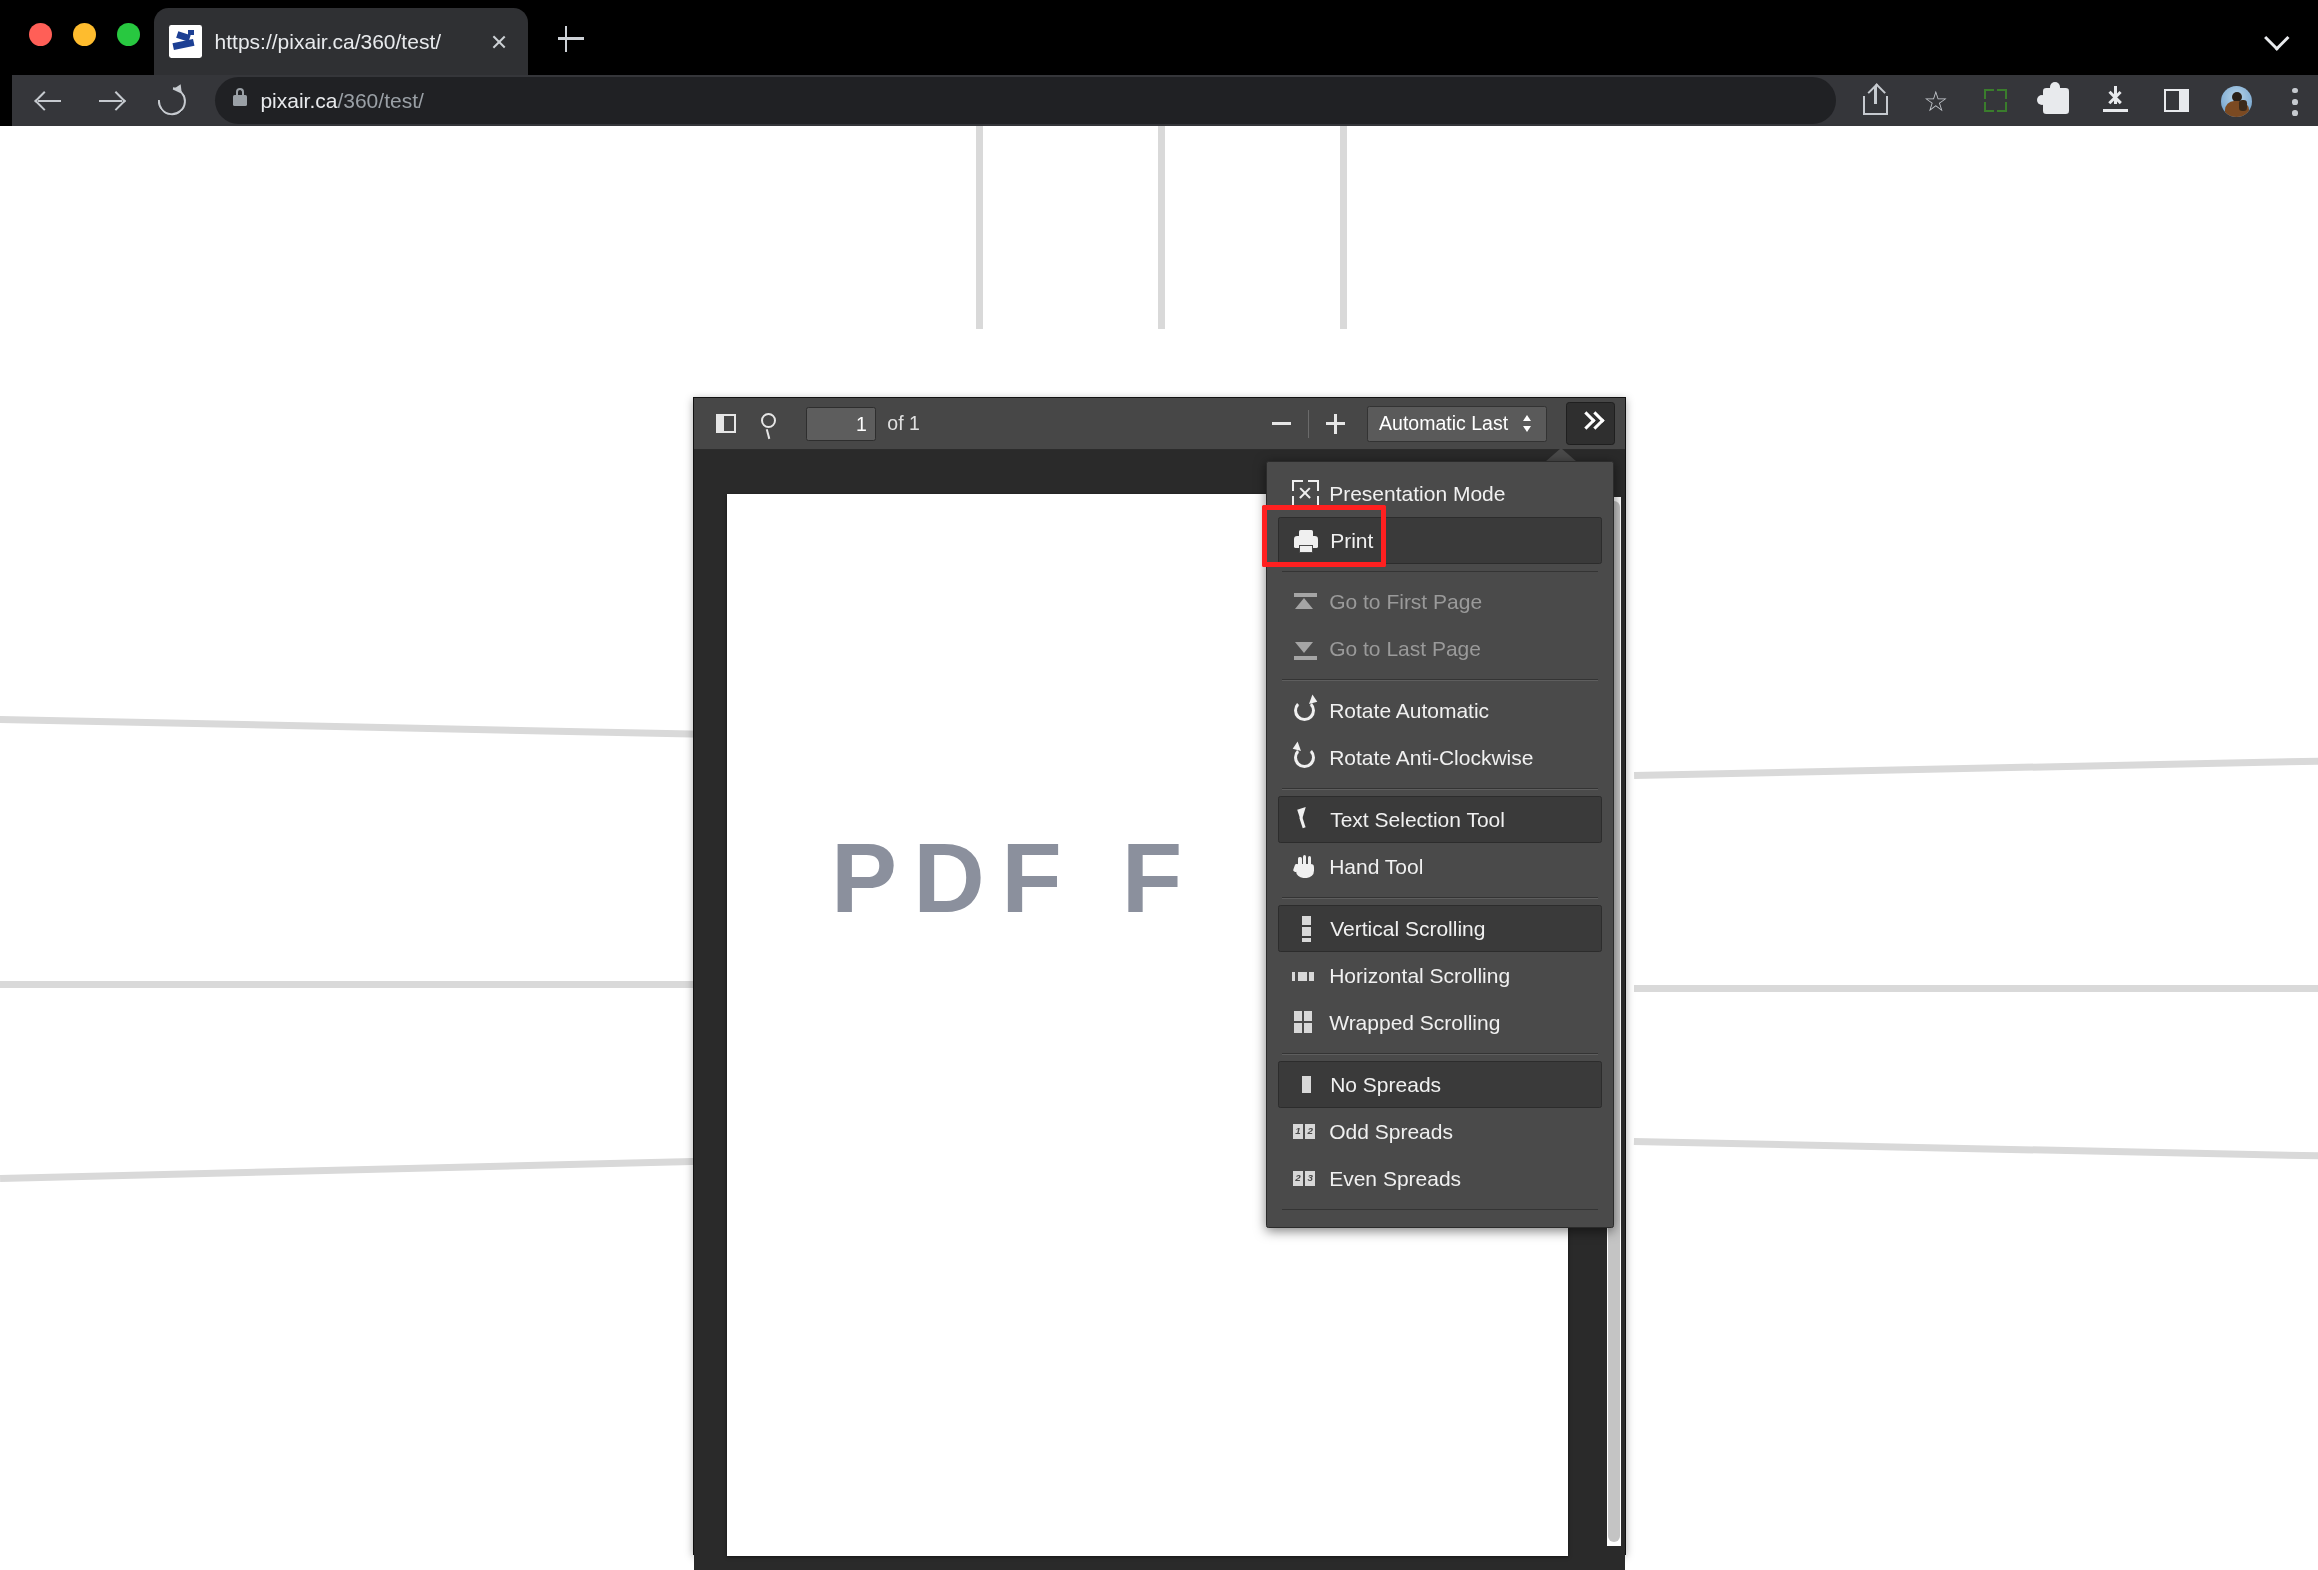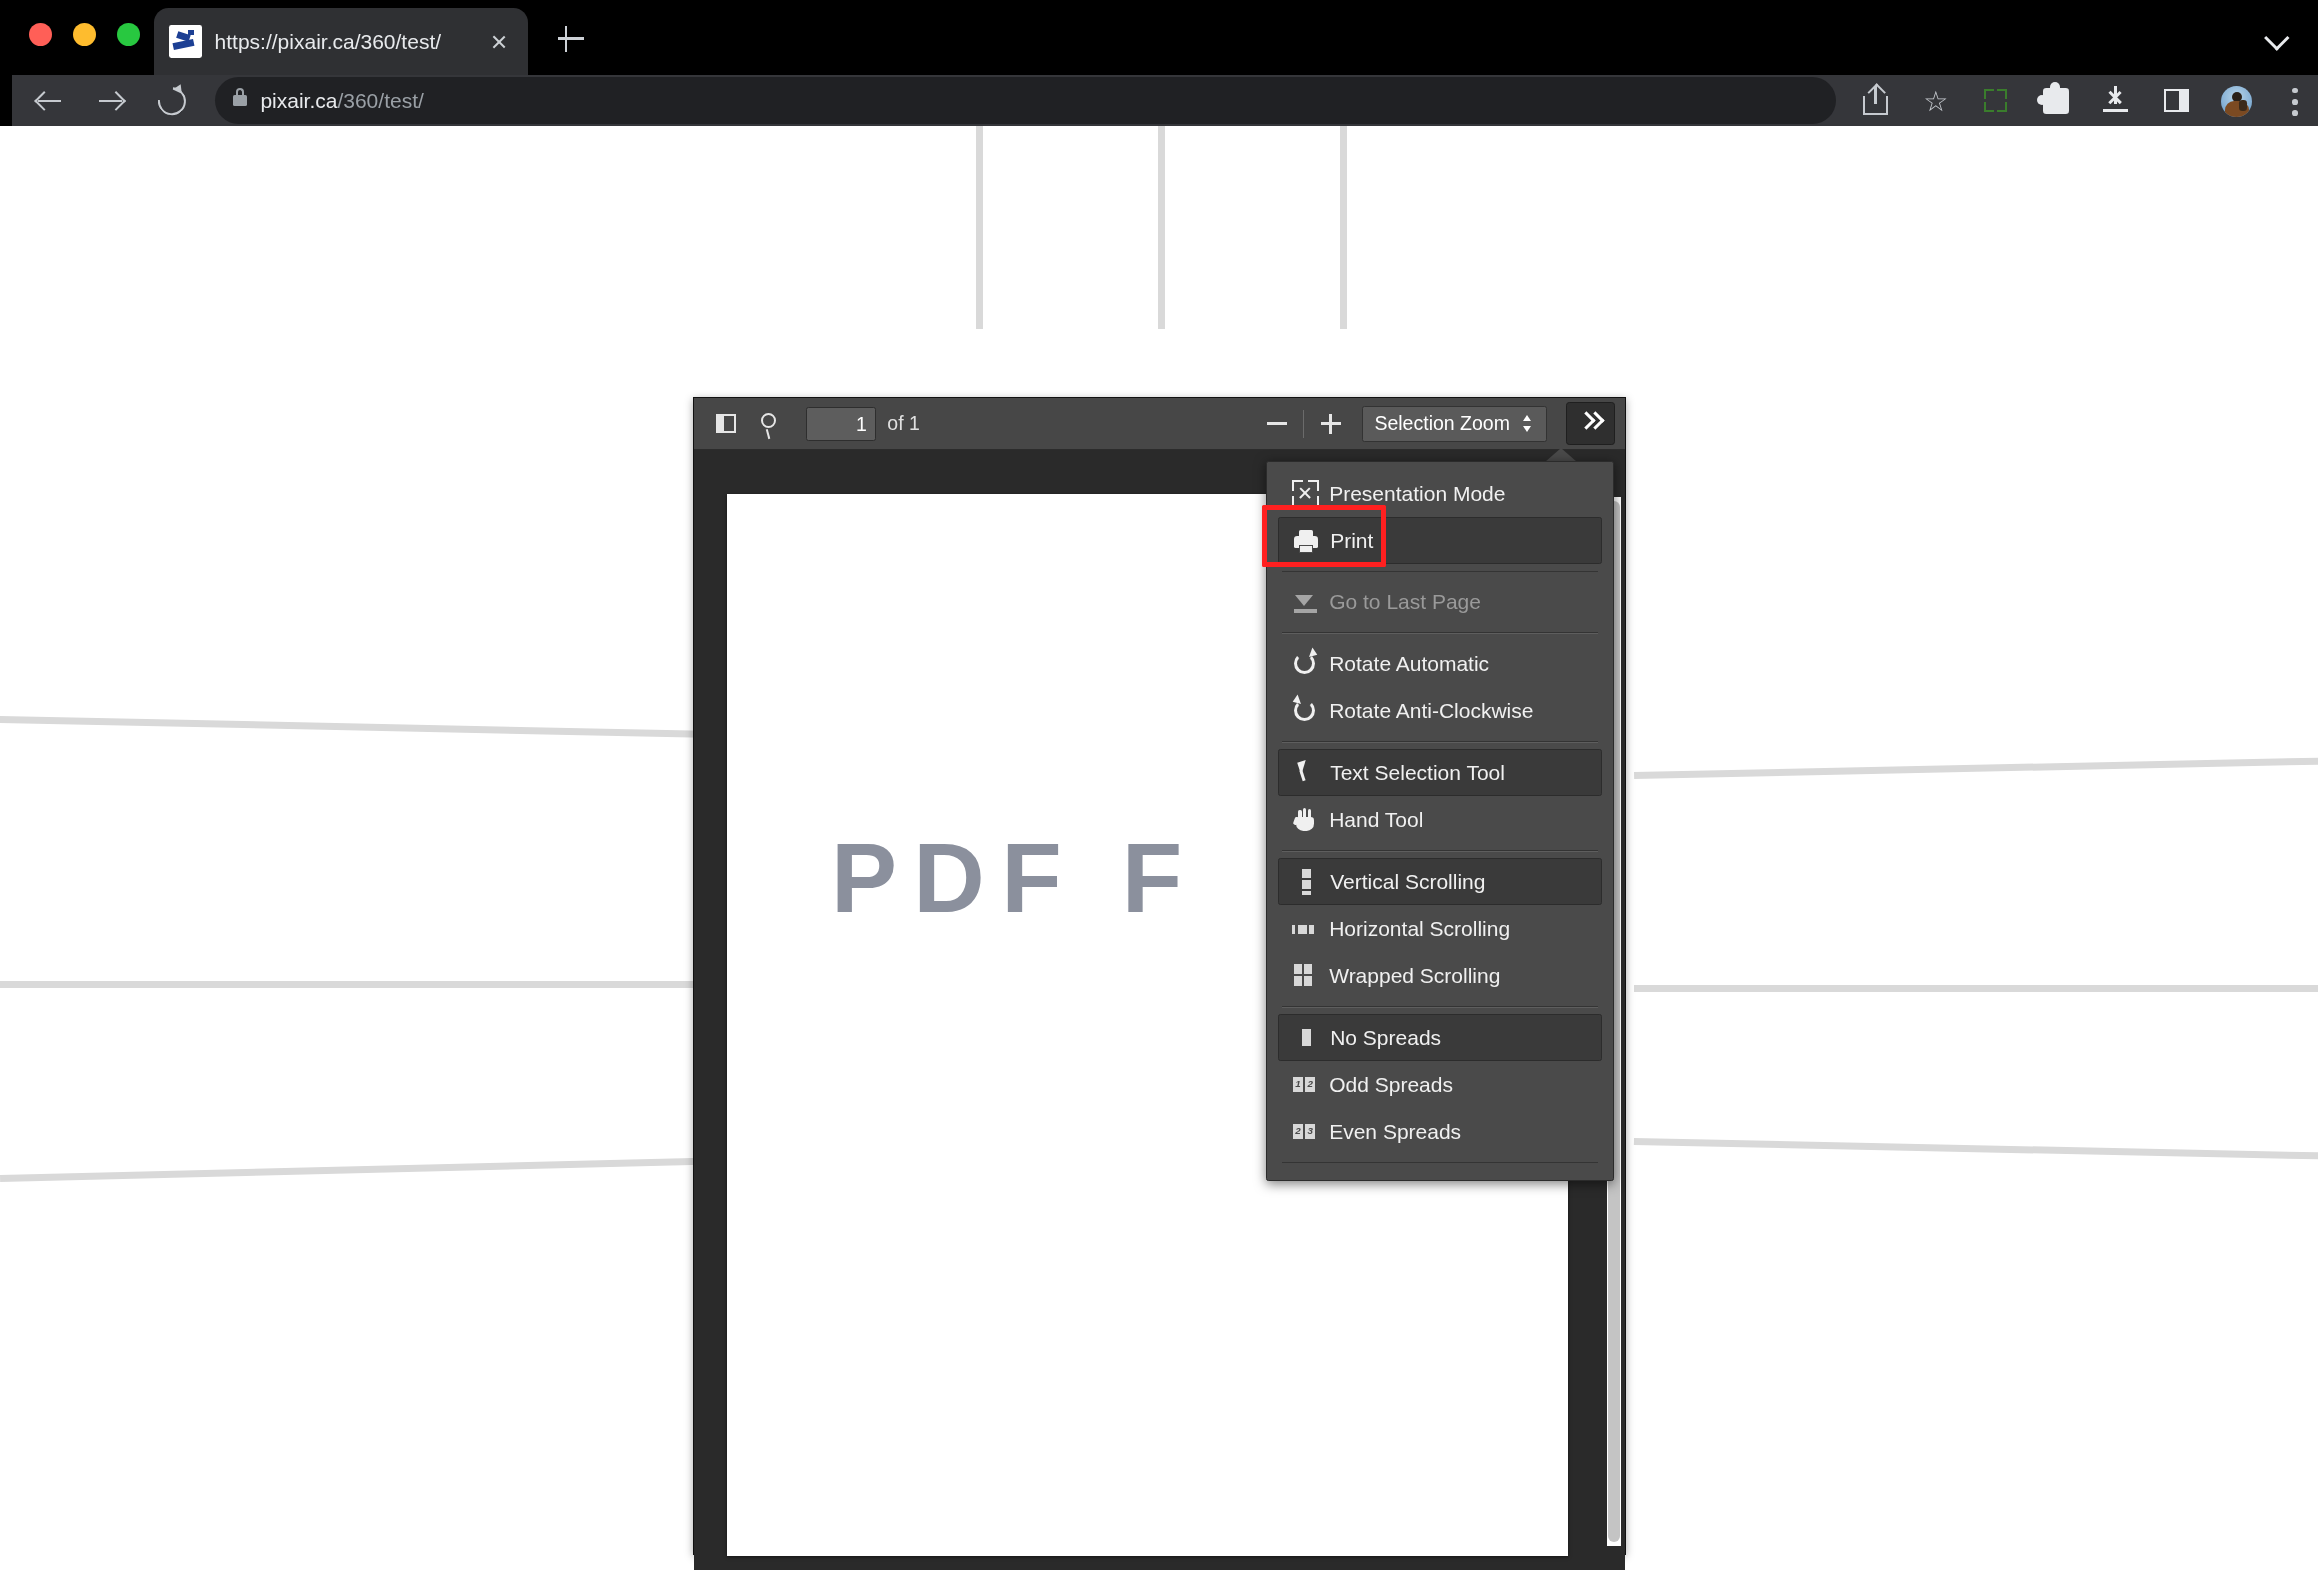--- a/index.html
+++ b/index.html
@@ -460,21 +460,21 @@
       <div class="zoom-out">
           <span class="bar"></span>
         </div>
       <div class="vdiv"></div>
       <div class="zoom-in">
           <span class="bar-h"></span>
           <span class="bar-v"></span>
         </div>
 
       <div class="zoom-select">
-        <span class="lab">Selection Zoom</span>
+        <span class="lab">Automatic Last</span>
         <span class="spin"></span>
       </div>
 
       <div class="more-btn">
         <span class="c1"></span>
           <span class="c2"></span>
       </div>
     </div>
 
     <div class="pdf-area">
@@ -505,20 +505,27 @@
         <i class="top"></i>
           <i class="body"></i>
           <i class="out"></i>
       </span>
       <span>Print</span>
     </div>
 
     <div class="mdiv"></div>
 
     <div class="mi disabled">
+      <span class="mico ic-first">
+        <i class="bar"></i>
+          <i class="tri"></i>
+      </span>
+      <span>Go to First Page</span>
+    </div>
+    <div class="mi disabled">
       <span class="mico ic-last">
         <i class="tri"></i>
           <i class="bar"></i>
       </span>
       <span>Go to Last Page</span>
     </div>
 
     <div class="mdiv"></div>
 
     <div class="mi">

